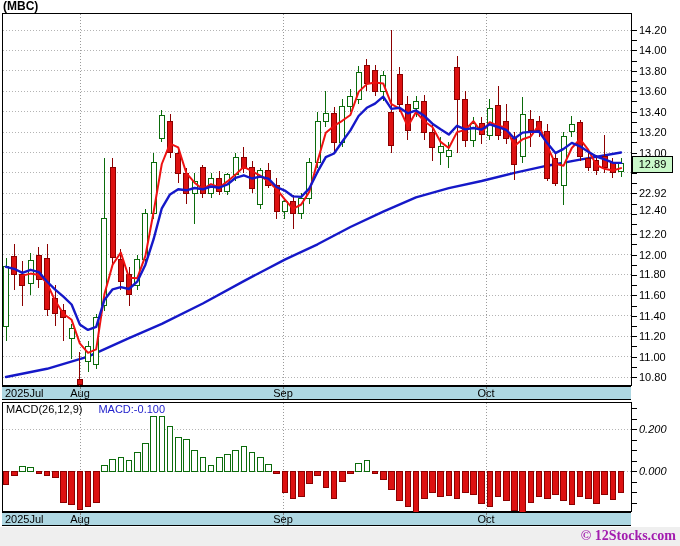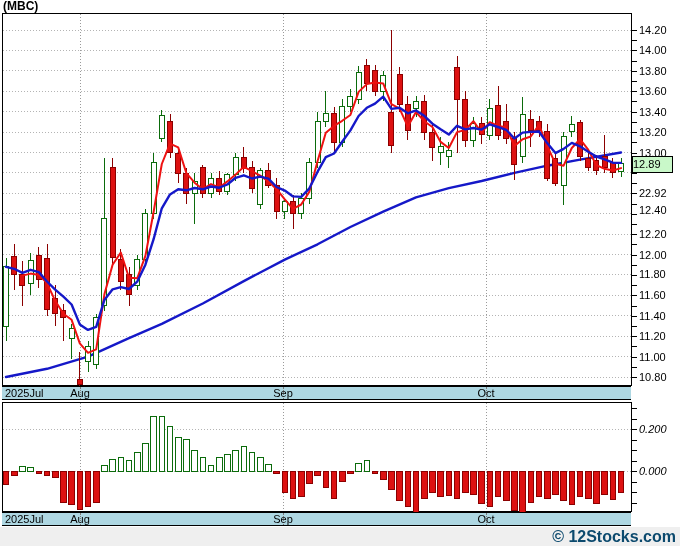--- a/index.html
+++ b/index.html
@@ -21,23 +21,23 @@
   #bar1{top:386px;}
   #bar2{top:512px;}
   .monthbar span{position:absolute;top:0;line-height:12px;}
   .mgrid{position:absolute;top:0;height:12px;width:0;border-left:1px dotted #7a7a7a;}
   .axis{position:absolute;font-size:11px;color:#000;}
   #mainAxis{left:632px;top:13px;width:48px;height:374px;}
   #macdAxis{left:632px;top:402px;width:48px;height:112px;font-style:italic;}
   .tick{position:absolute;left:0;width:5px;height:1px;background:#000;}
   .alabel{position:absolute;left:7px;line-height:12px;}
   .hl{position:absolute;left:0;width:39px;height:15px;background:#c9f8c9;border:1px solid #000;
-      line-height:15px;font-size:11px;}
+      text-align:center;line-height:15px;font-size:11px;}
   .footer{position:absolute;left:0;top:527px;width:680px;height:19px;background:#efefef;}
-  .wm{position:absolute;right:4px;top:1px;font-size:16px;font-weight:bold;color:#0c4a6e;}
+  .wm{position:absolute;right:4px;top:1px;font-size:14px;font-weight:bold;color:#a21caf;font-family:Liberation Serif, serif;}
 </style>
 </head>
 <body>
 
 <div class="title">(MBC)</div>
 
 <div id="mainPanel" class="panel">
   <svg id="mainSvg" width="630" height="373">
       <rect x="0.5" y="0.5" width="629" height="372" fill="#fff" stroke="#000"></rect>
       <line x1="1" y1="364" x2="629" y2="364" stroke="#b4b4b4" stroke-dasharray="1,2" shape-rendering="crispEdges"></line>
@@ -363,20 +363,23 @@
       <rect x="550.7" y="69" width="5.5" height="23.099999999999994" fill="#dd1111" stroke="#8b0000" shape-rendering="crispEdges"></rect>
       <rect x="558.9" y="69" width="5.5" height="29.400000000000006" fill="#dd1111" stroke="#8b0000" shape-rendering="crispEdges"></rect>
       <rect x="567.1" y="69" width="5.5" height="33.599999999999994" fill="#dd1111" stroke="#8b0000" shape-rendering="crispEdges"></rect>
       <rect x="575.3" y="69" width="5.5" height="25.200000000000003" fill="#dd1111" stroke="#8b0000" shape-rendering="crispEdges"></rect>
       <rect x="583.5" y="69" width="5.5" height="27.299999999999997" fill="#dd1111" stroke="#8b0000" shape-rendering="crispEdges"></rect>
       <rect x="591.7" y="69" width="5.5" height="32.599999999999994" fill="#dd1111" stroke="#8b0000" shape-rendering="crispEdges"></rect>
       <rect x="599.9" y="69" width="5.5" height="23.099999999999994" fill="#dd1111" stroke="#8b0000" shape-rendering="crispEdges"></rect>
       <rect x="608.1" y="69" width="5.5" height="28.400000000000006" fill="#dd1111" stroke="#8b0000" shape-rendering="crispEdges"></rect>
       <rect x="616.3" y="69" width="5.5" height="21" fill="#dd1111" stroke="#8b0000" shape-rendering="crispEdges"></rect>
     </svg>
+  <div class="mlegend">
+    <span class="k">MACD(26,12,9)</span><span class="v">MACD:-0.100</span>
+  </div>
 </div>
 
 <div id="macdAxis" class="axis">
     <div class="tick" style="top: 6px;"></div>
     <div class="tick" style="top: 16.5px;"></div>
     <div class="tick" style="top: 27px;"></div>
     <div class="alabel" style="top: 21px;">0.200</div>
     <div class="tick" style="top: 37.5px;"></div>
     <div class="tick" style="top: 48px;"></div>
     <div class="tick" style="top: 58.5px;"></div>

